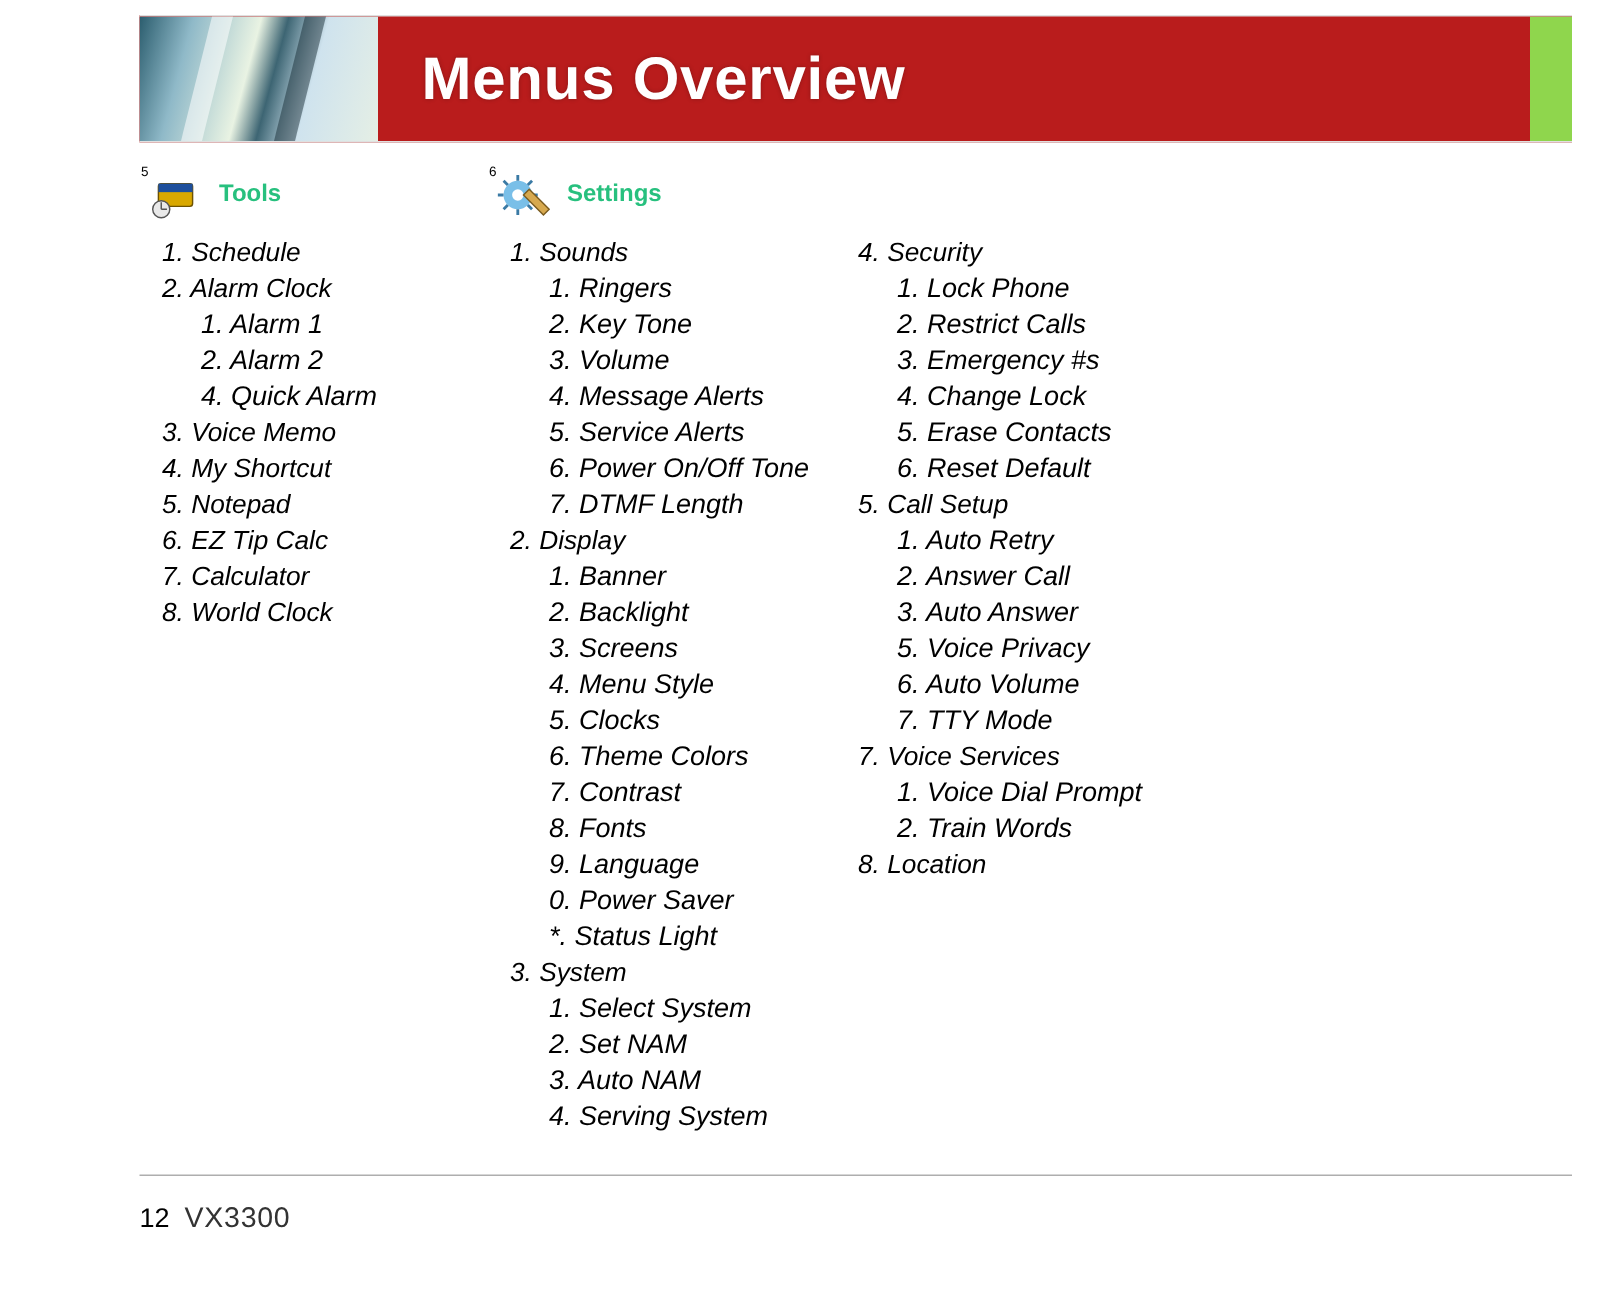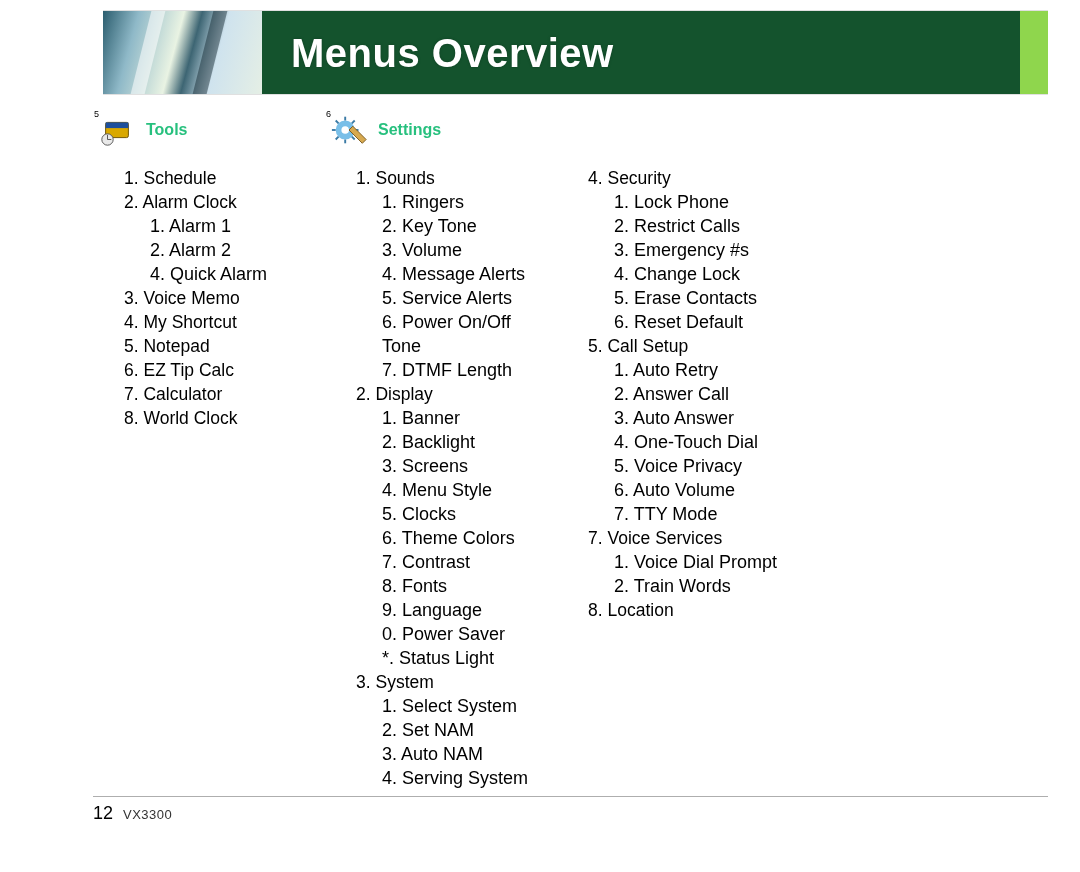--- a/index.html
+++ b/index.html
@@ -16,24 +16,24 @@
   .page {
     position: relative;
     width: 1080px;
     height: 872px;
   }
 
   
   .banner {
     position: absolute;
     top: 10px;
-    left: 103px;
+    left: 93px;
     right: 32px;
     height: 83px;
-    background: #14532d;
+    background: #b91c1c;
     border-top: 1px solid #e0e0e0;
     border-bottom: 1px solid #e0e0e0;
     display: flex;
     align-items: center;
     overflow: hidden;
     text-decoration: underline;
   }
 
   .banner-strip-left {
     position: absolute;
@@ -119,51 +119,52 @@
     width: 38px; height: 38px;
   }
   .section-title {
     font-size: 16px;
     font-weight: 700;
     color: #27c07e;
   }
 
   ol.menu {
     list-style: none;
-    margin: 16px;
+    margin: 0;
     padding: 0 0 0 10px;
     font-size: 17.5px;
     line-height: 24px;
+    font-style: italic;
   }
   ol.menu > li {
     padding: 0;
   }
   ol.sub {
     list-style: none;
     margin: 0;
     padding: 0 0 0 26px;
     font-size: 18px;
     line-height: 24px;
   }
 
   .footer {
     position: absolute;
     left: 93px;
     right: 32px;
     bottom: 48px;
     border-top: 1px solid #aeaeae;
-    padding-top: 6px;
+    padding-top: 18px;
     font-size: 14px;
     color: #111;
     display: flex;
     align-items: baseline;
     gap: 10px;
   }
   .footer .page-num { font-size: 18px; color: #000; }
-  .footer .model    { font-size: 13px; color: #333; letter-spacing: 0.5px; }
+  .footer .model    { font-size: 19px; color: #333; letter-spacing: 0.5px; }
 </style>
 </head>
 <body>
 
 <div class="page">
 
   <div class="banner">
     <div class="banner-strip-left"></div>
     <div class="banner-title">Menus Overview</div>
     <div class="banner-strip-right"></div>
@@ -266,21 +267,20 @@
               <li>2. Restrict Calls</li>
               <li>3. Emergency #s</li>
               <li>4. Change Lock</li>
               <li>5. Erase Contacts</li>
               <li>6. Reset Default</li>
             </ol></li>
           <li><span>5. Call Setup</span><ol class="sub">
               <li>1. Auto Retry</li>
               <li>2. Answer Call</li>
               <li>3. Auto Answer</li>
-              <li>4. One-Touch Dial</li>
               <li>5. Voice Privacy</li>
               <li>6. Auto Volume</li>
               <li>7. TTY Mode</li>
             </ol></li>
           <li><span>7. Voice Services</span><ol class="sub">
               <li>1. Voice Dial Prompt</li>
               <li>2. Train Words</li>
             </ol></li>
           <li><span>8. Location</span></li>
         </ol>

